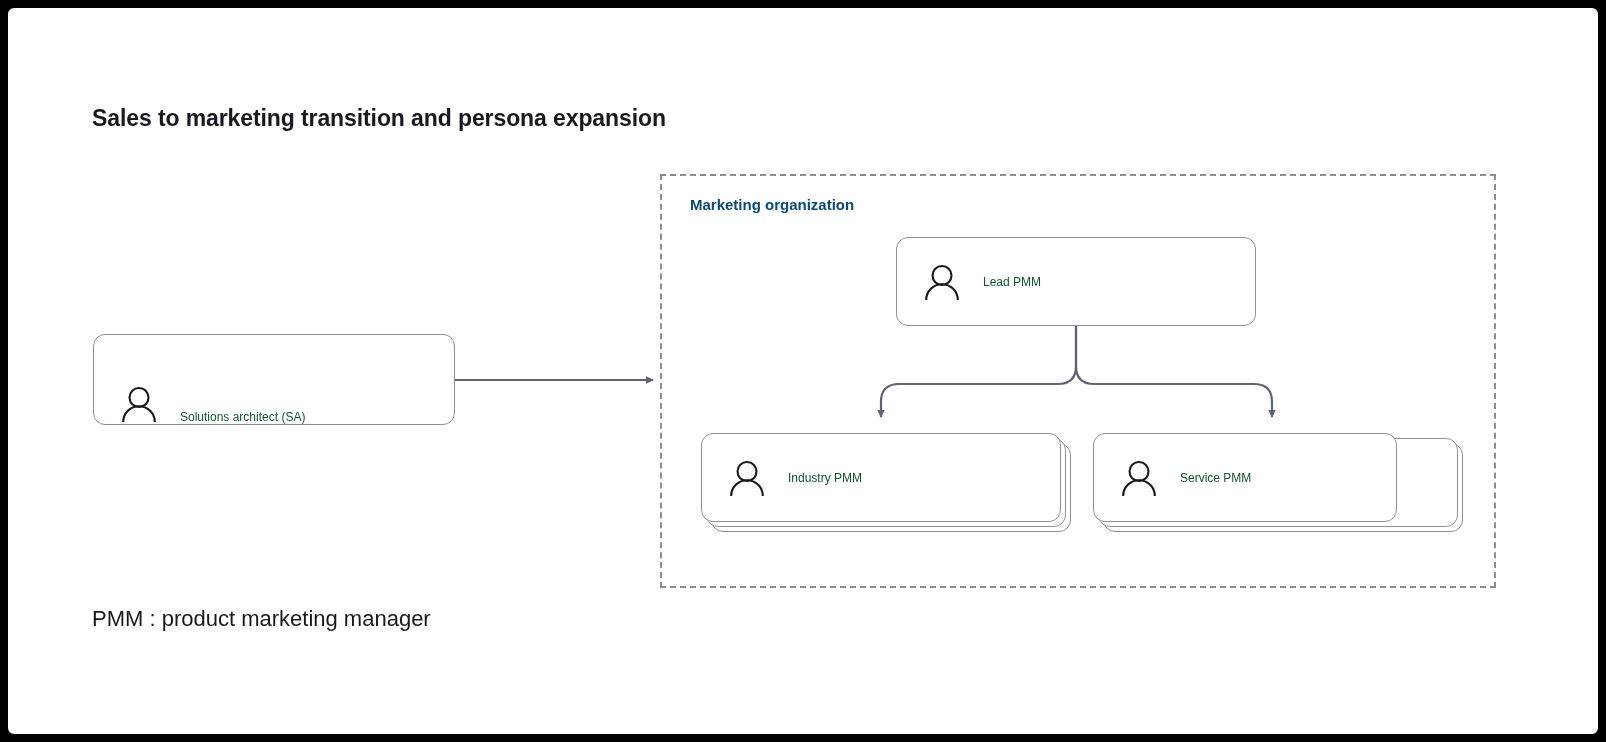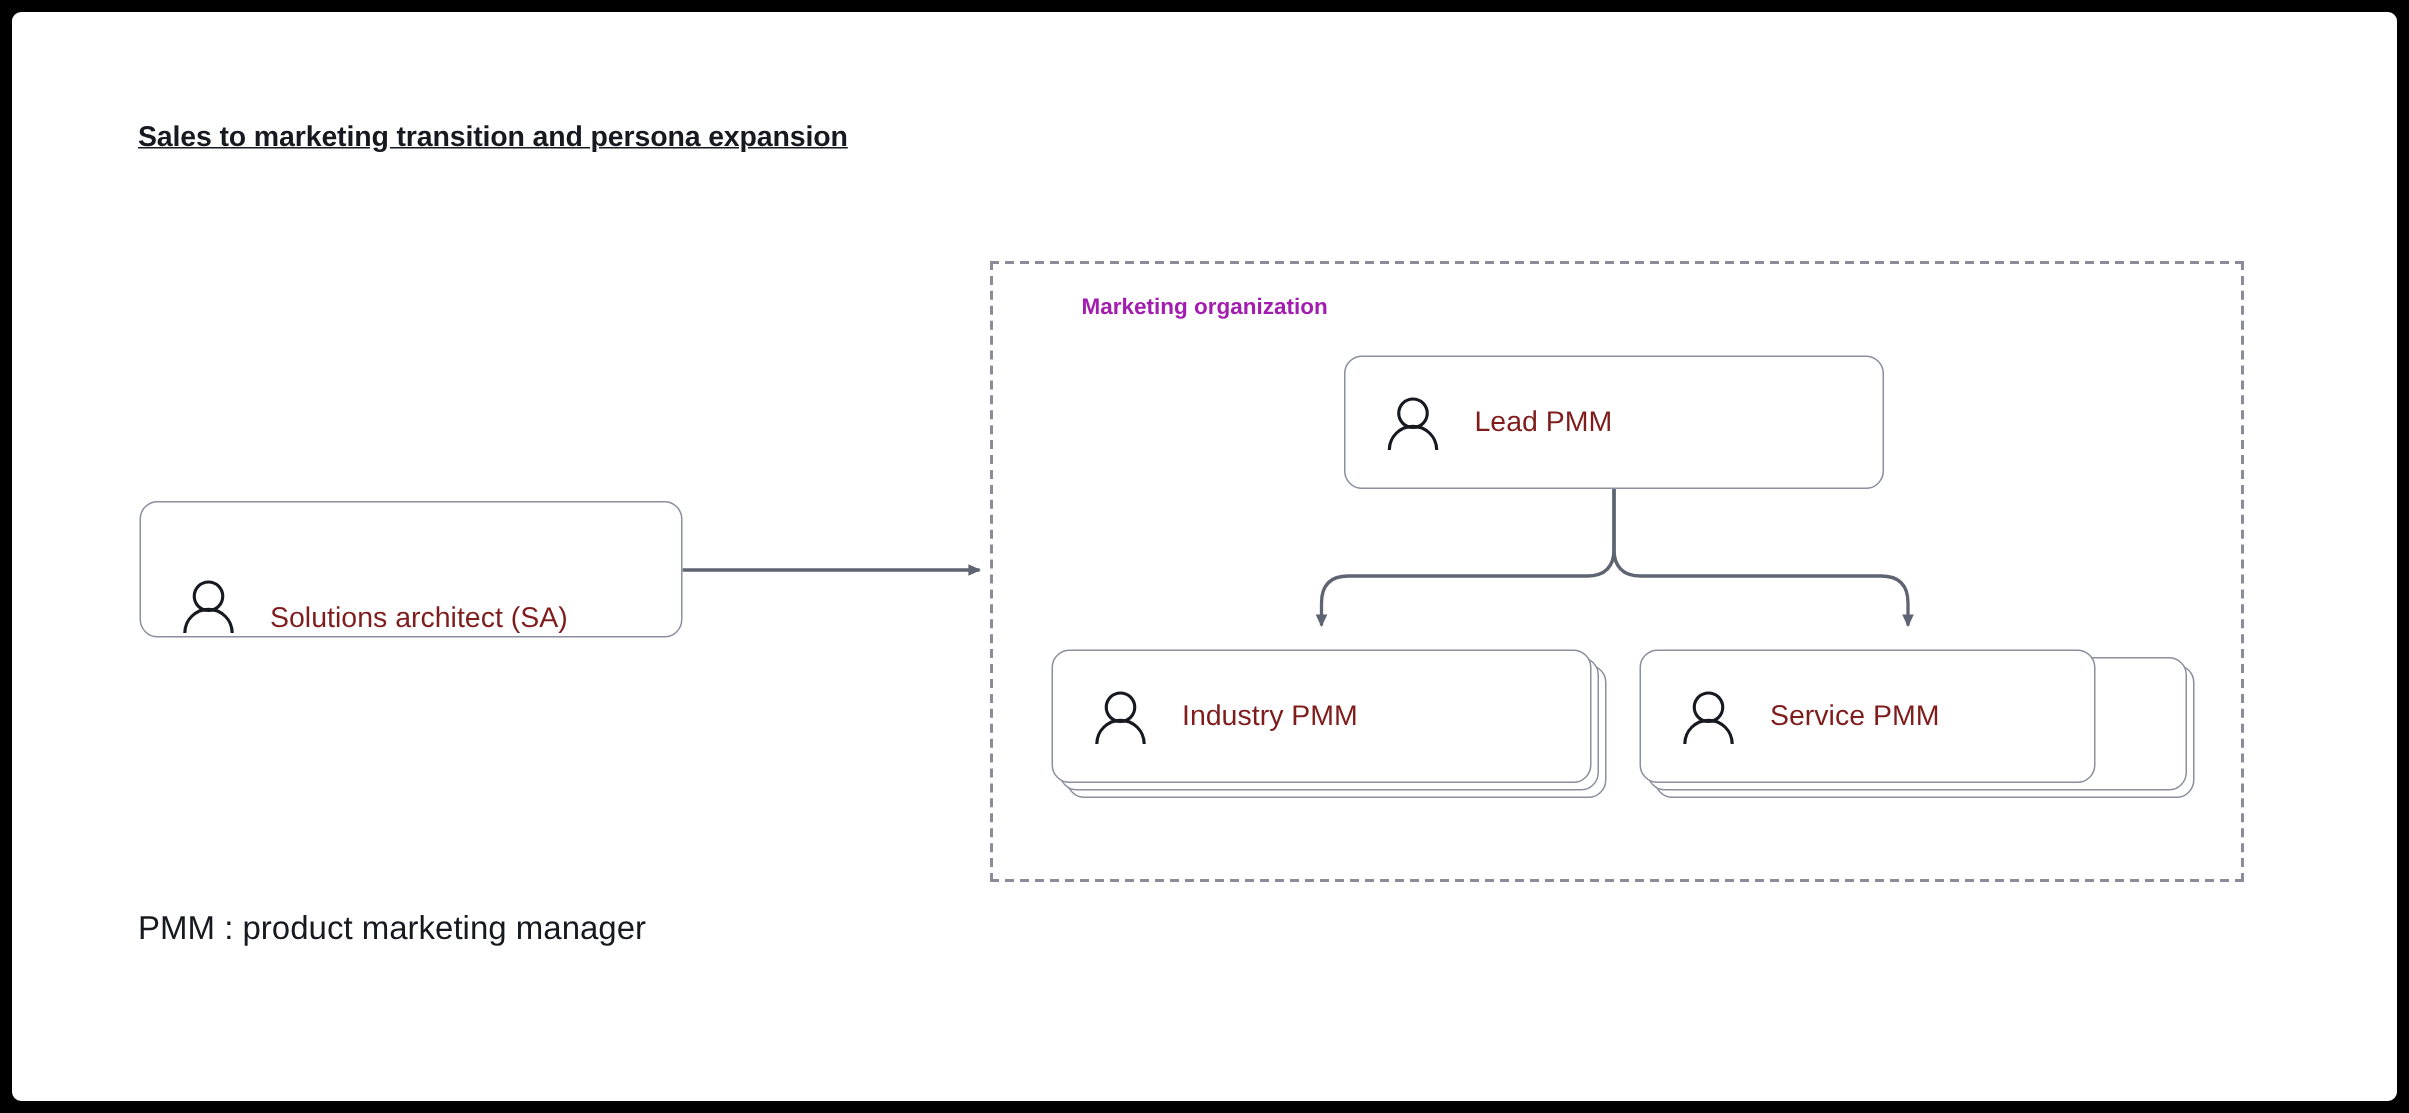--- a/index.html
+++ b/index.html
@@ -25,27 +25,26 @@
   }
   #canvas {
     position: absolute;
     left: 0; top: 0;
     width: 1606px;
     height: 742px;
   }
   .title {
     position: absolute;
     left: 84px;
-    top: 73px;
-    font-size: 19px;
+    top: 97px;
+    font-size: 23px;
     font-weight: bold;
     color: #16191f;
     letter-spacing: -0.1px;
     white-space: nowrap;
-    text-decoration: underline;
   }
   .legend {
     position: absolute;
     left: 84px;
     top: 598px;
     font-size: 22px;
     color: #16191f;
     white-space: nowrap;
   }
   .group-box {
@@ -53,46 +52,46 @@
     left: 652px;
     top: 166px;
     width: 836px;
     height: 414px;
     box-sizing: border-box;
     border: 2px dashed #8a8d98;
     background: transparent;
   }
   .group-label {
     position: absolute;
-    left: 713px;
+    left: 682px;
     top: 188px;
     font-size: 15px;
     font-weight: bold;
-    color: #a21caf;
+    color: #0c4a6e;
     white-space: nowrap;
   }
   .card {
     position: absolute;
     box-sizing: border-box;
     background: #ffffff;
     border: 1px solid #8c8f9e;
     border-radius: 12px;
     display: flex;
     align-items: center;
     z-index: 5;
   }
   .card .icon {
     margin-left: 26px;
     flex: 0 0 auto;
     line-height: 0;
   }
   .card .label {
     margin-left: 22px;
-    font-size: 19px;
-    color: #7f1d1d;
+    font-size: 12px;
+    color: #14532d;
     white-space: nowrap;
   }
   .stack-layer {
     position: absolute;
     box-sizing: border-box;
     background: #ffffff;
     border: 1px solid #8c8f9e;
     border-radius: 12px;
   }
   .stack-1 { z-index: 4; }

